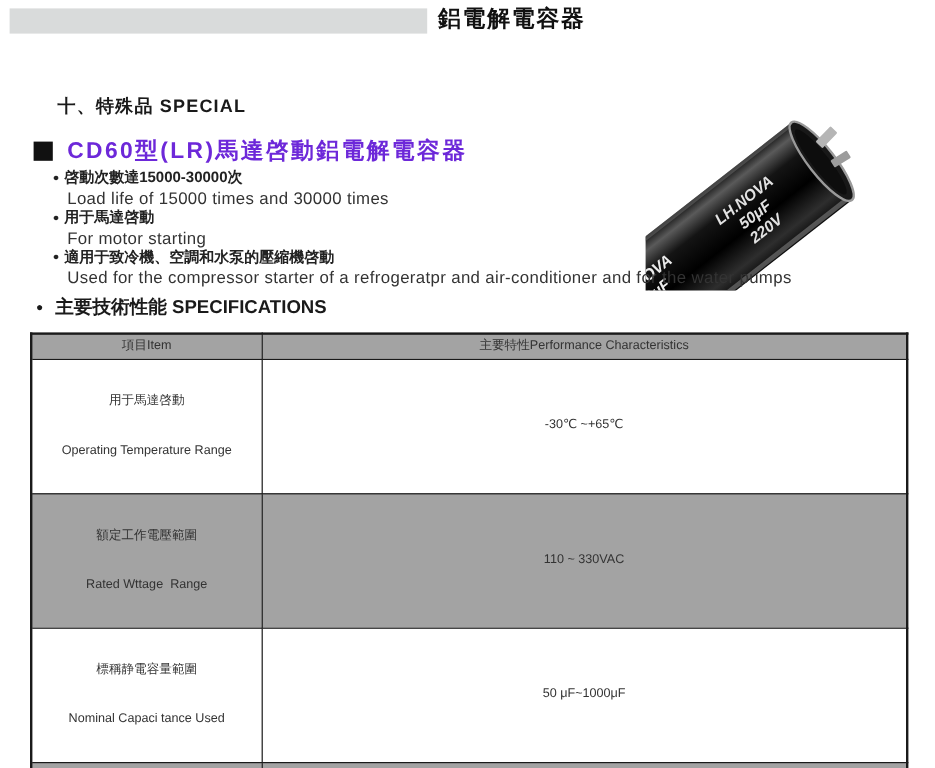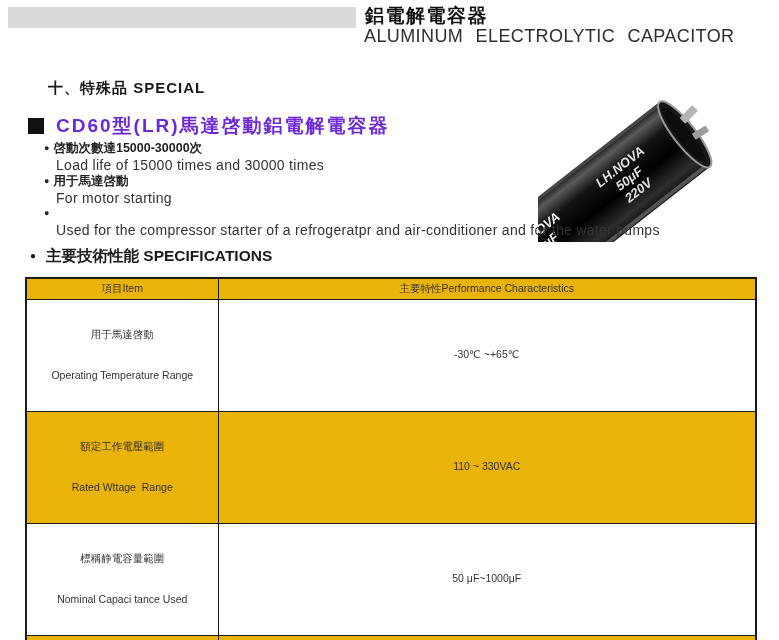--- a/index.html
+++ b/index.html
@@ -21,33 +21,32 @@
   .feat-cn { font-size:12.5px; font-weight:bold; color:#222; line-height:16px; display:flex; align-items:baseline; }
   .feat-bullet { font-size:9px; margin-right:4px; position:relative; top:-1px; }
   .feat-en { font-size:14px; color:#333; line-height:16px; margin-left:12px; letter-spacing:0.3px; }
 
   .spec-heading { position:absolute; left:30px; top:246px; font-size:15.5px; font-weight:bold; color:#1a1a1a; display:flex; align-items:baseline; }
   .spec-bullet { font-size:10px; margin-right:10px; position:relative; top:-2px; }
 
   table.spec { position:absolute; left:25px; top:277px; width:732px; border-collapse:collapse; table-layout:fixed; }
   table.spec td, table.spec th { border:1px solid #1a1a1a; font-size:10.5px; font-weight:normal; color:#333; text-align:center; vertical-align:middle; line-height:1.3; padding:1px 2px; white-space:pre-wrap; }
   table.spec { border:2px solid #1a1a1a; }
-  tr.shaded td, tr.shaded th { background:#eab308; }
+  tr.shaded td, tr.shaded th { background:#a3a3a3; }
 
   .cap-photo { position:absolute; left:538px; top:92px; width:190px; height:150px; }
 </style>
 </head>
 <body>
 
 <div id="page">
 
   <div class="graybar"></div>
 
   <div class="title-cn">鋁電解電容器</div>
-  <div class="title-en">ALUMINUM ELECTROLYTIC CAPACITOR</div>
 
   <div class="sec-heading">十、特殊品 SPECIAL</div>
 
   <div class="cap-photo">
     <svg width="190" height="150" viewBox="0 0 190 150">
       <defs>
         <linearGradient id="capGrad" x1="0" y1="0" x2="0" y2="1">
           <stop offset="0" stop-color="#161616"></stop>
           <stop offset="0.12" stop-color="#5a5a5a"></stop>
           <stop offset="0.3" stop-color="#141414"></stop>
@@ -91,20 +90,21 @@
       <span>啓動次數達15000-30000次</span>
     </div>
     <div class="feat-en">Load life of 15000 times and 30000 times</div>
     <div class="feat-cn">
       <span class="feat-bullet">●</span>
       <span>用于馬達啓動</span>
     </div>
     <div class="feat-en">For motor starting</div>
     <div class="feat-cn">
       <span class="feat-bullet">●</span>
+      <span>適用于致冷機、空調和水泵的壓縮機啓動</span>
     </div>
     <div class="feat-en">Used for the compressor starter of a refrogeratpr and air-conditioner and for the water pumps</div>
   </div>
 
   <div class="spec-heading">
     <span class="spec-bullet">●</span>
     <span>主要技術性能 SPECIFICATIONS</span>
   </div>
 
   <table class="spec">

